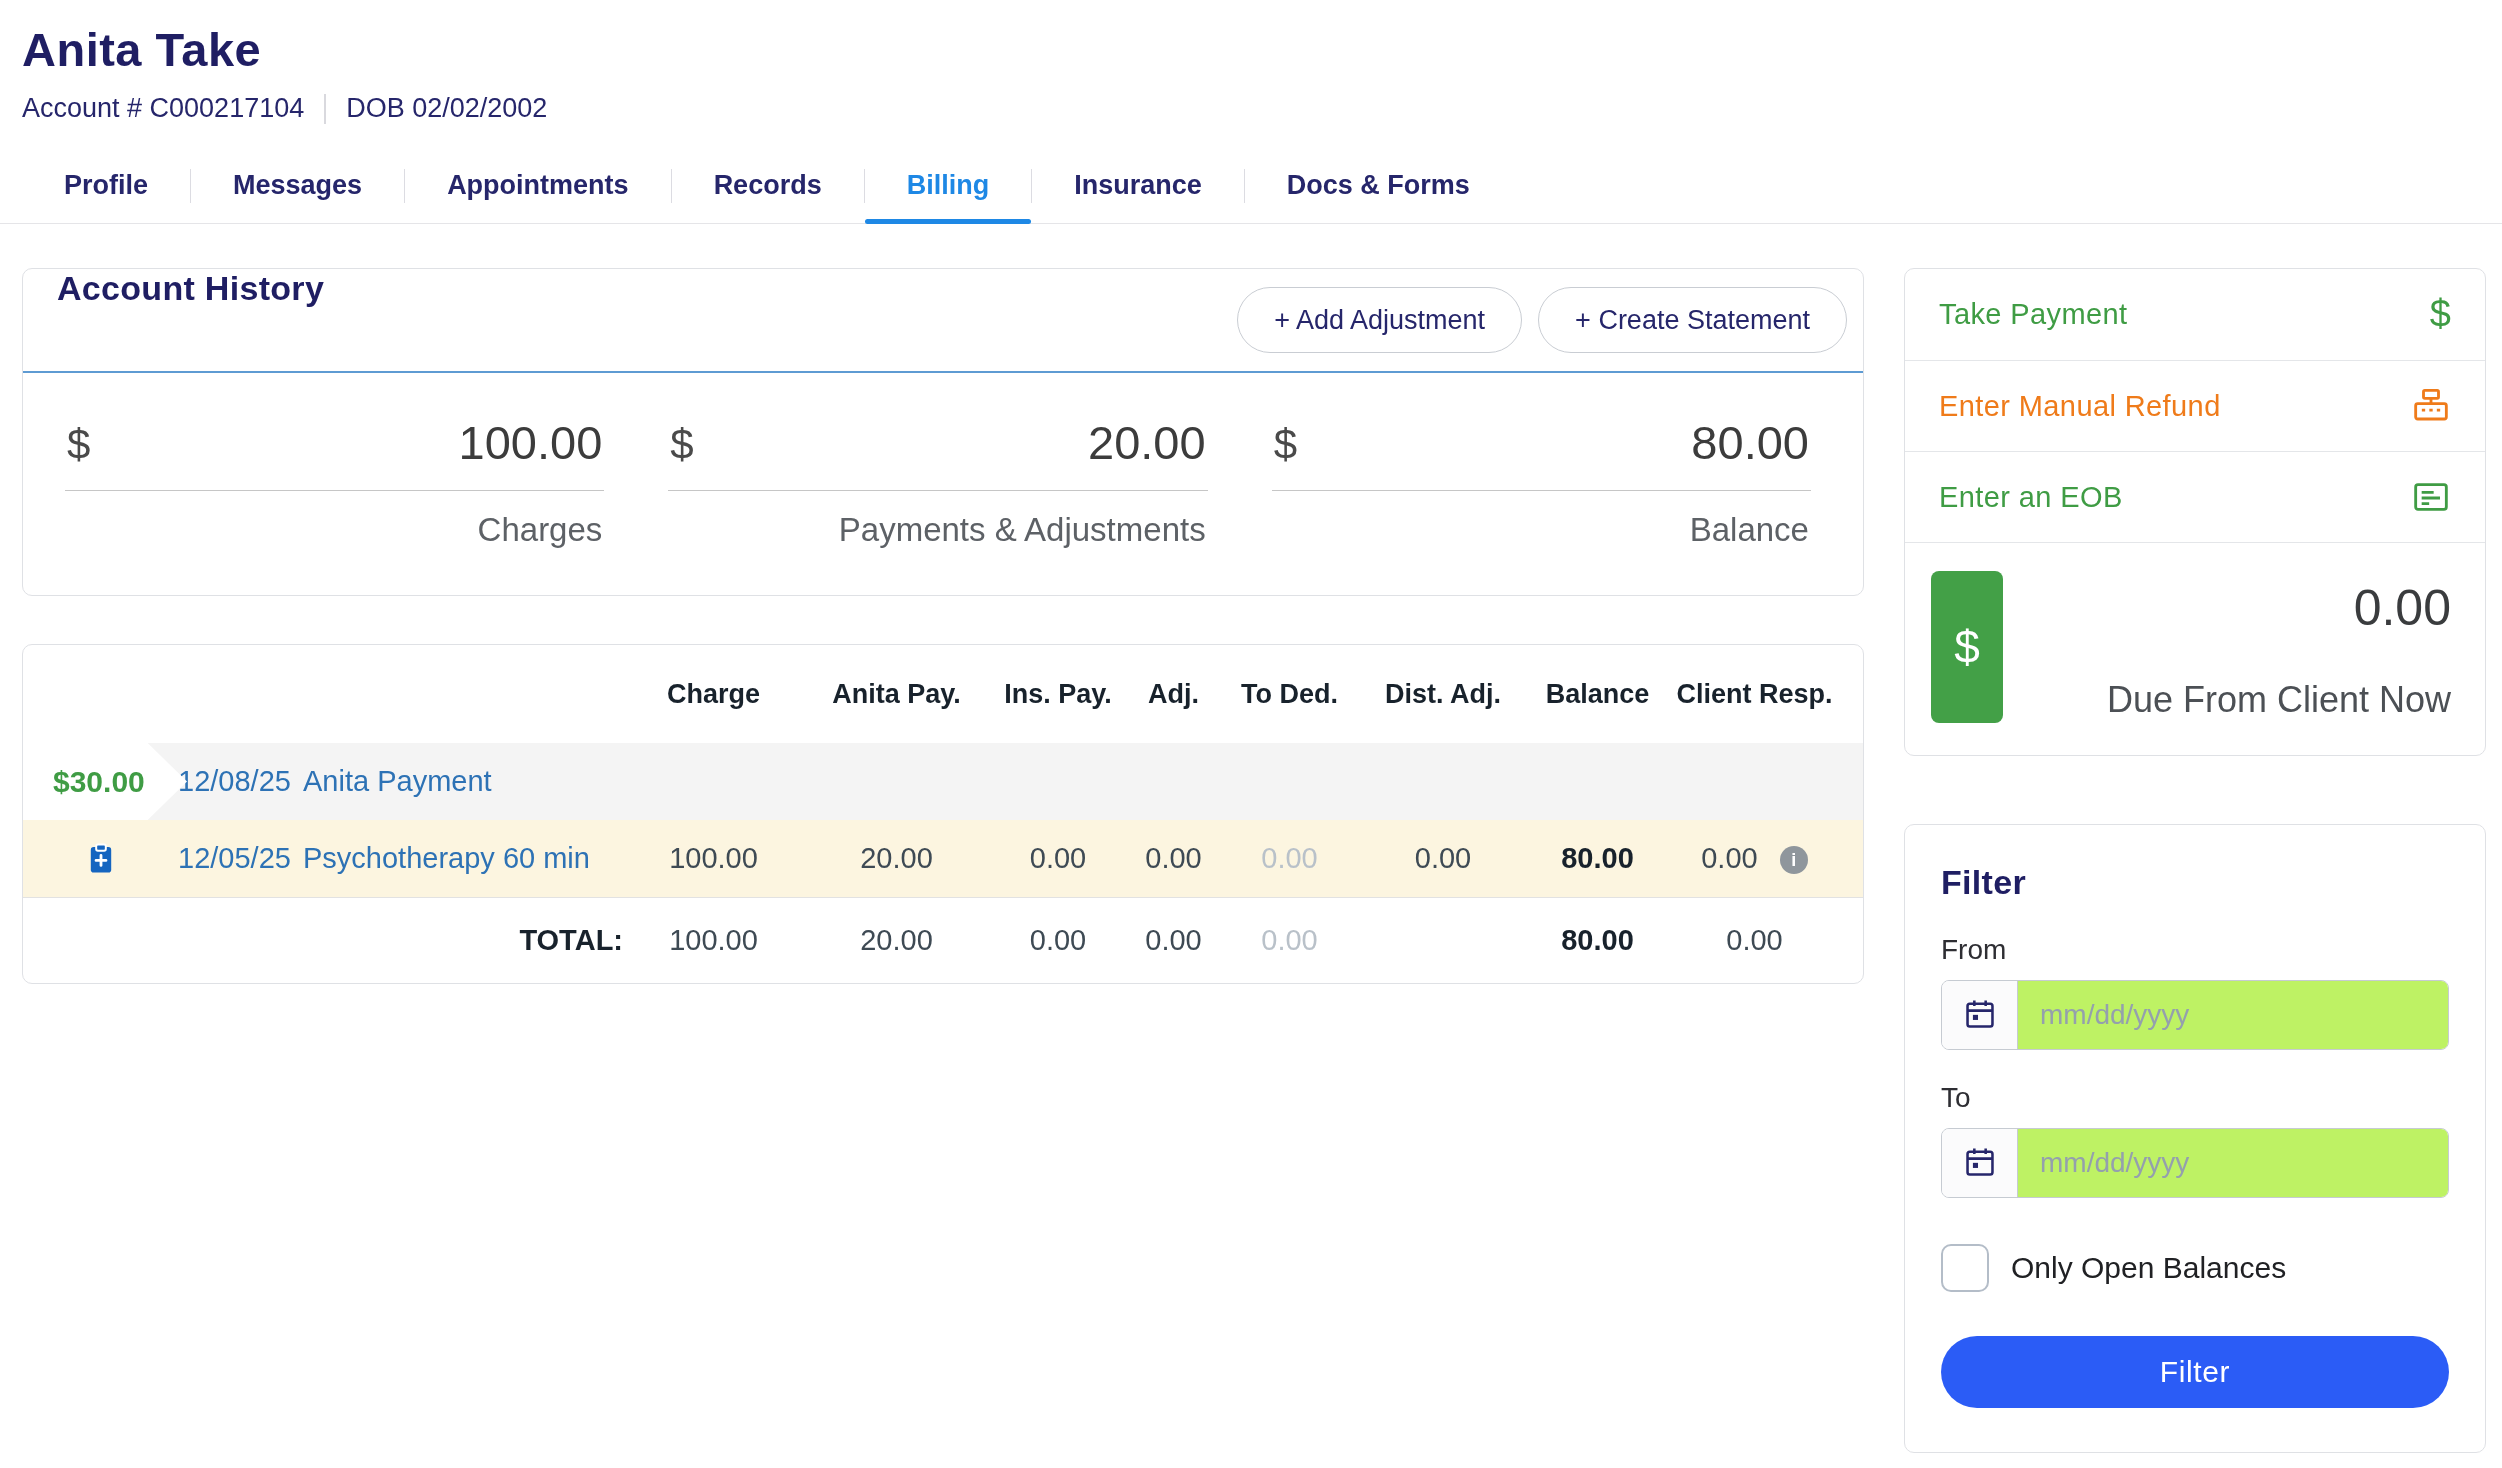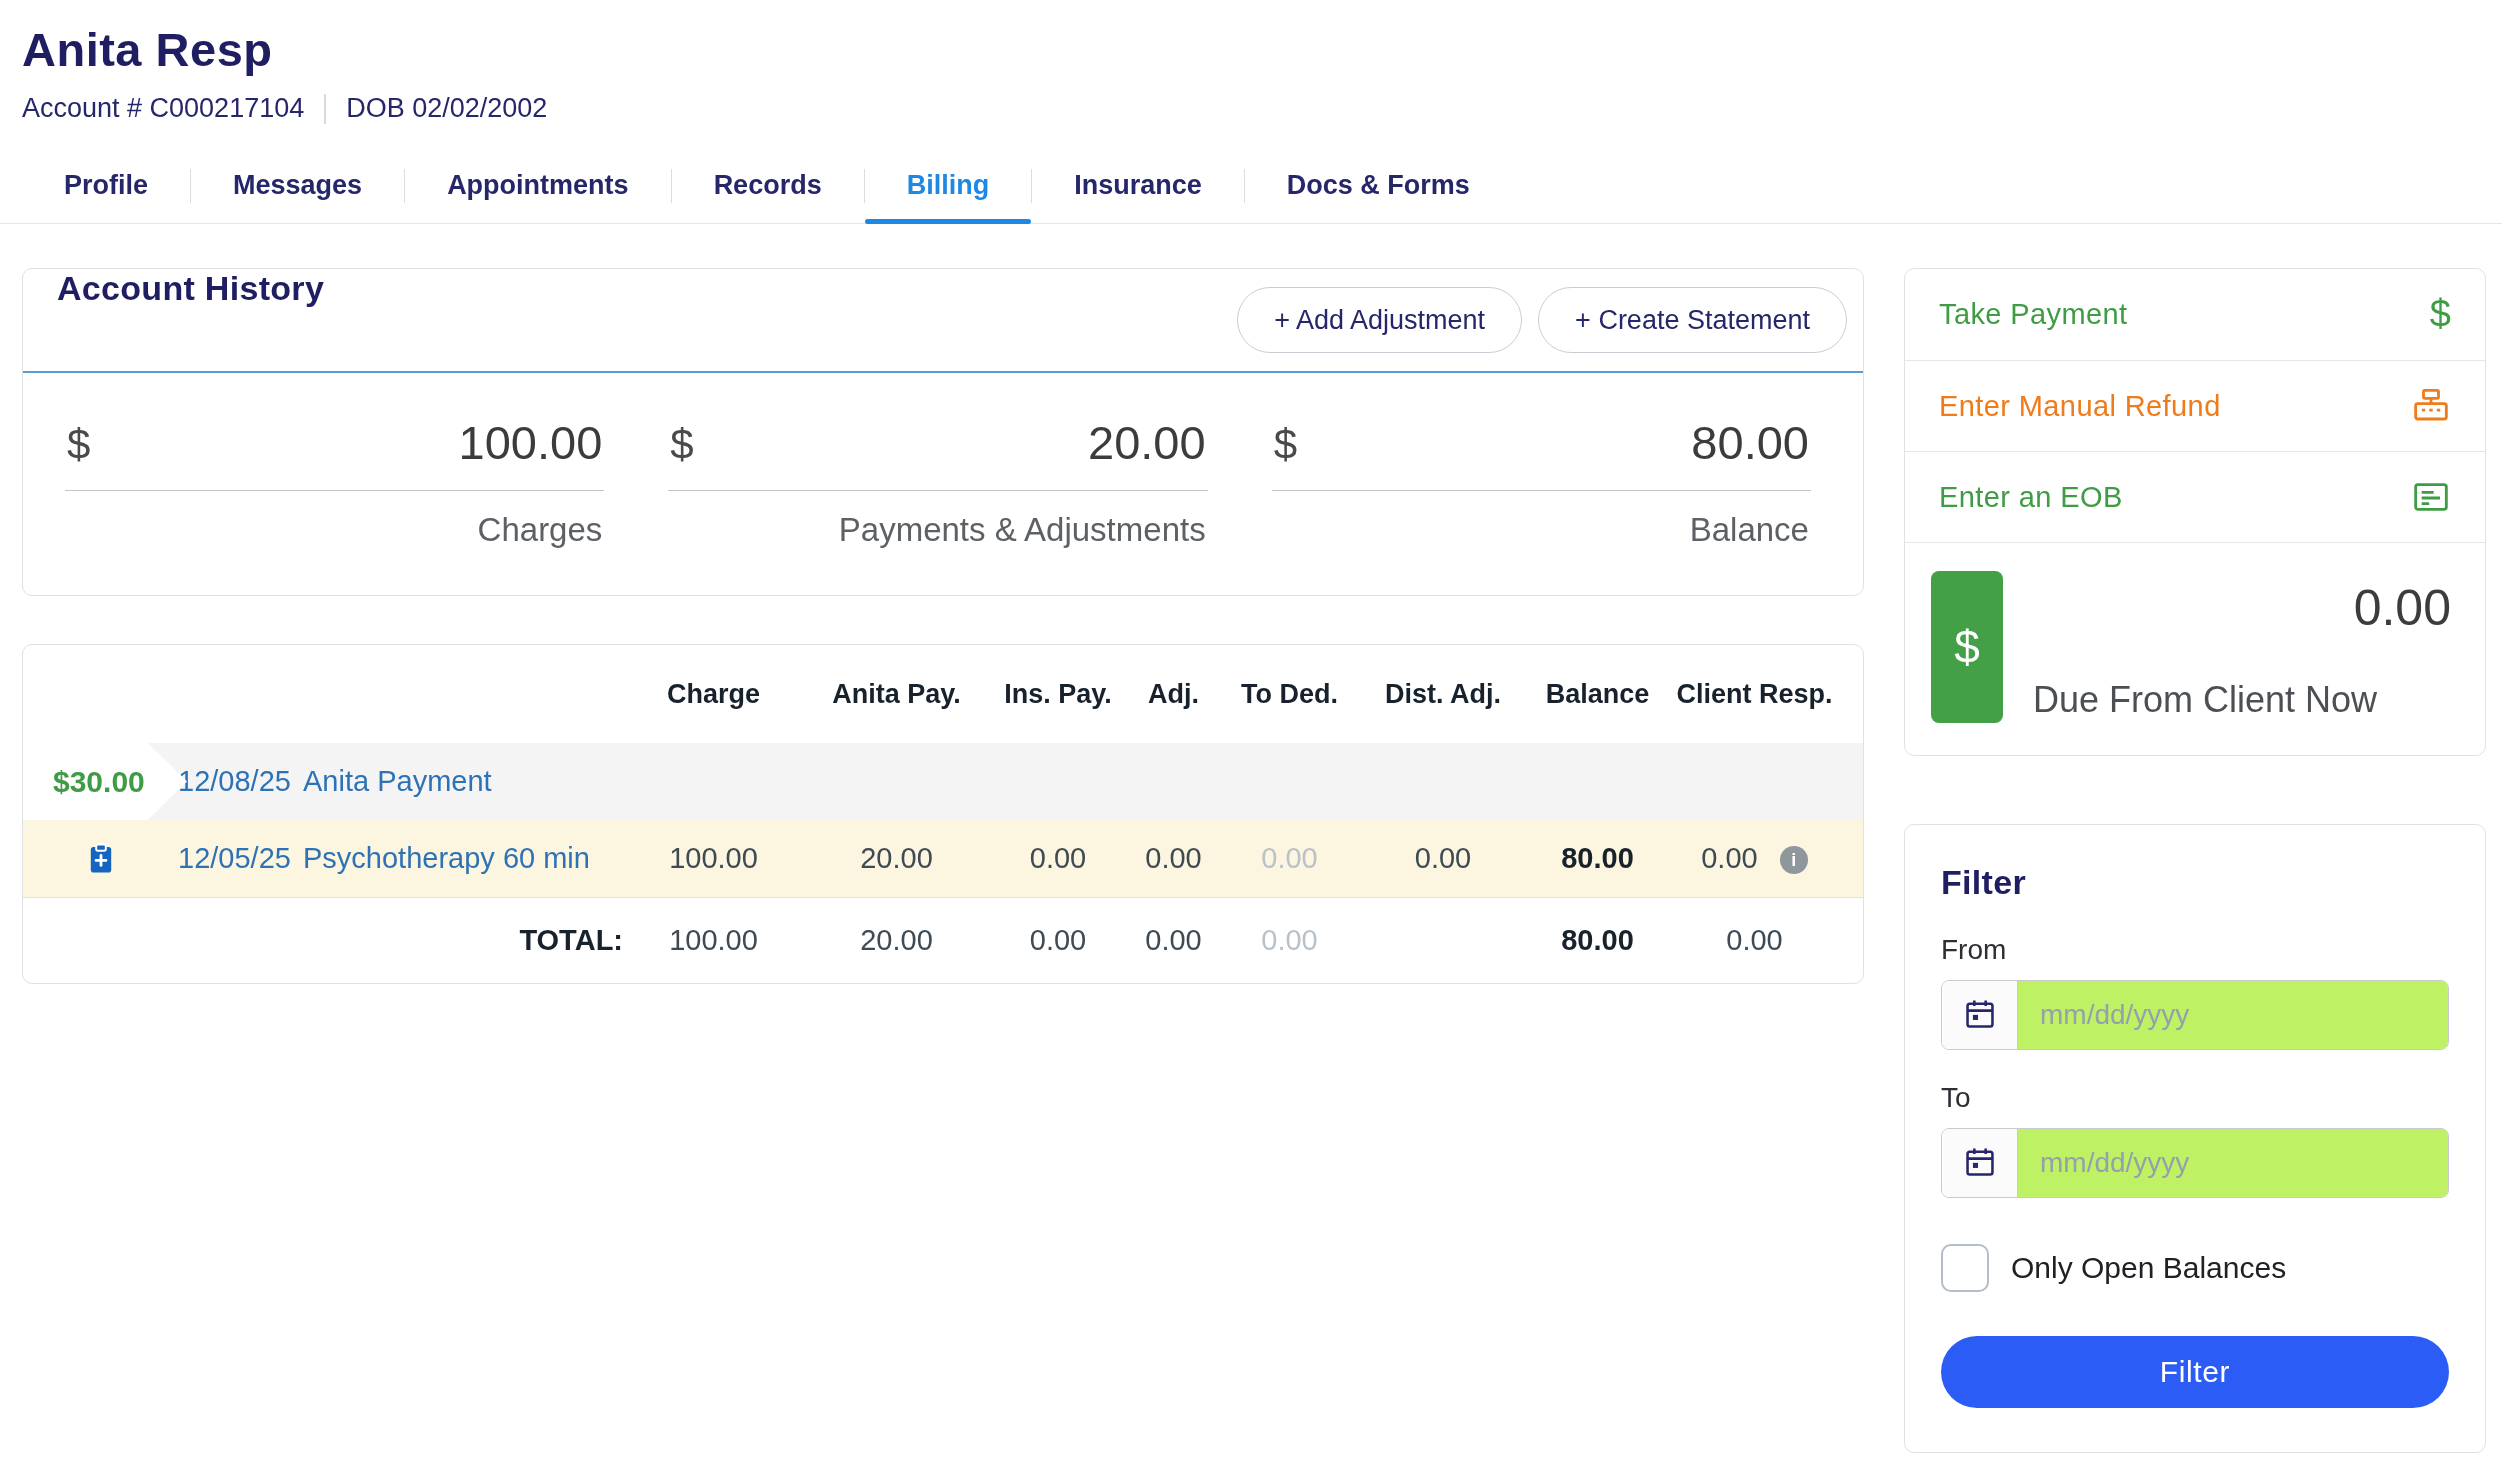--- a/index.html
+++ b/index.html
@@ -64,40 +64,40 @@
   .action-row + .action-row{border-top:1px solid #e4e6e9}
   .action-label{font-size:29px;letter-spacing:.4px}
   .green-text{color:#3f9c44}
   .orange-text{color:#ef7b1a}
   .action-icon{display:flex;align-items:center}
   .dollar-glyph{font-size:38px;color:#3f9c44}
   .due-section{border-top:1px solid #e4e6e9;display:flex;padding:28px 34px 32px 26px;gap:30px}
   .due-green{width:72px;height:152px;background:#43a047;border-radius:8px;display:flex;align-items:center;justify-content:center;color:#fff;font-size:46px;flex:none}
   .due-right{flex:1;display:flex;flex-direction:column;justify-content:space-between;padding:8px 0 2px}
   .due-amount{text-align:right;font-size:50px;color:#3a3c3e}
-  .due-label{font-size:36px;color:#4c5055}
+  .due-label{text-align:right;font-size:36px;color:#4c5055}
 
   
   .filter-card{margin-top:68px;padding:38px 36px 44px}
   .filter-title{font-size:34px;font-weight:700;color:#1f1e63;letter-spacing:.3px}
   .field-label{font-size:28px;color:#2e2e33;margin:32px 0 14px}
   .date-group{display:flex;height:70px;border:1px solid #c6cbd2;border-radius:8px;overflow:hidden;background:#fff}
   .cal-btn{width:76px;border:none;border-right:1px solid #c6cbd2;background:#fbfbfc;display:flex;align-items:center;justify-content:center;cursor:pointer;flex:none}
   .date-input{flex:1;border:none;outline:none;font-size:28px;color:#333;padding:0 22px;font-family:inherit;min-width:0;background:#bef264}
   .date-input::placeholder{color:#94a0ad}
   .checkbox-row{display:flex;align-items:center;gap:22px;margin-top:46px;cursor:pointer}
   .checkbox{width:48px;height:48px;border:2px solid #b4bdc8;border-radius:10px;background:#fff;flex:none}
   .checkbox-label{font-size:30px;color:#202124}
   .filter-btn{margin-top:44px;width:100%;height:72px;border:none;border-radius:36px;background:#2b5cf6;color:#fff;font-size:30px;font-family:inherit;cursor:pointer;letter-spacing:.6px}
 </style>
 </head>
 <body>
 
 <header class="page-header">
-  <h1 class="patient-name">Anita Resp</h1>
+  <h1 class="patient-name">Anita Take</h1>
   <div class="patient-subline">
     <span>Account # C000217104</span>
     <span class="subline-divider"></span>
     <span>DOB 02/02/2002</span>
   </div>
 </header>
 
 <nav class="tabbar">
   <div class="tab">Profile</div>
   <div class="tab-sep"></div>

